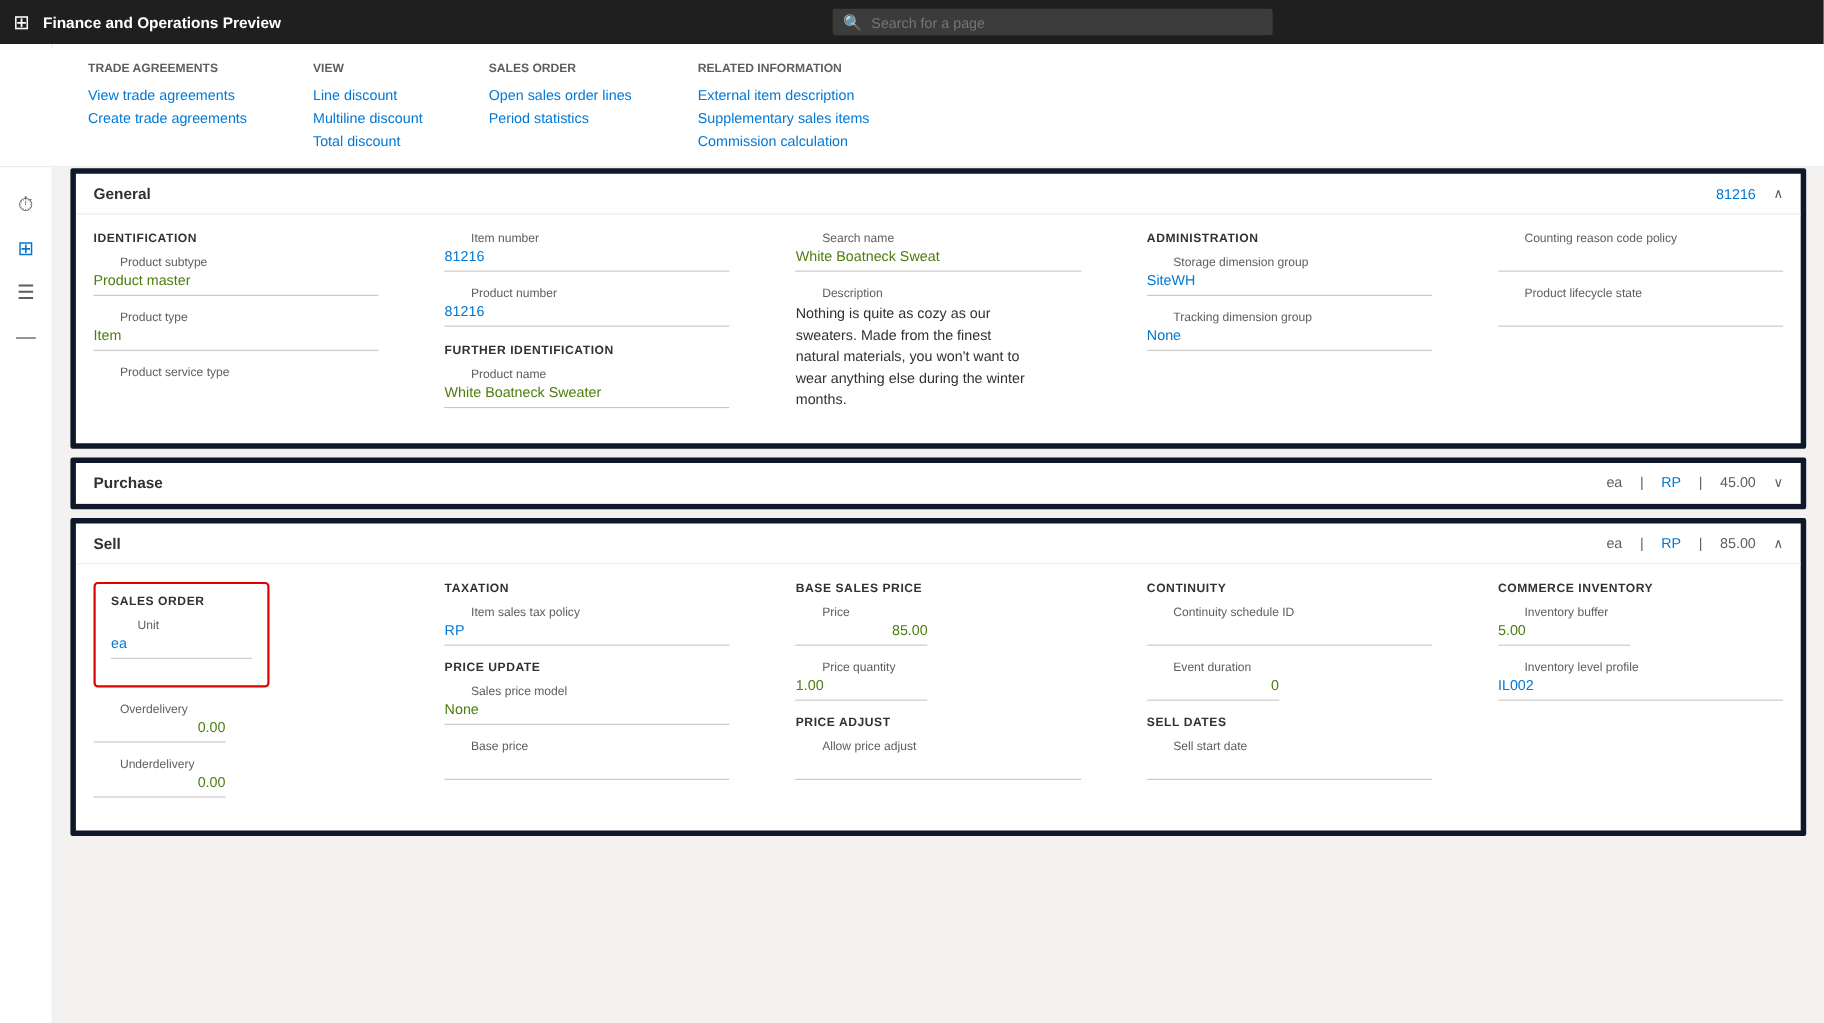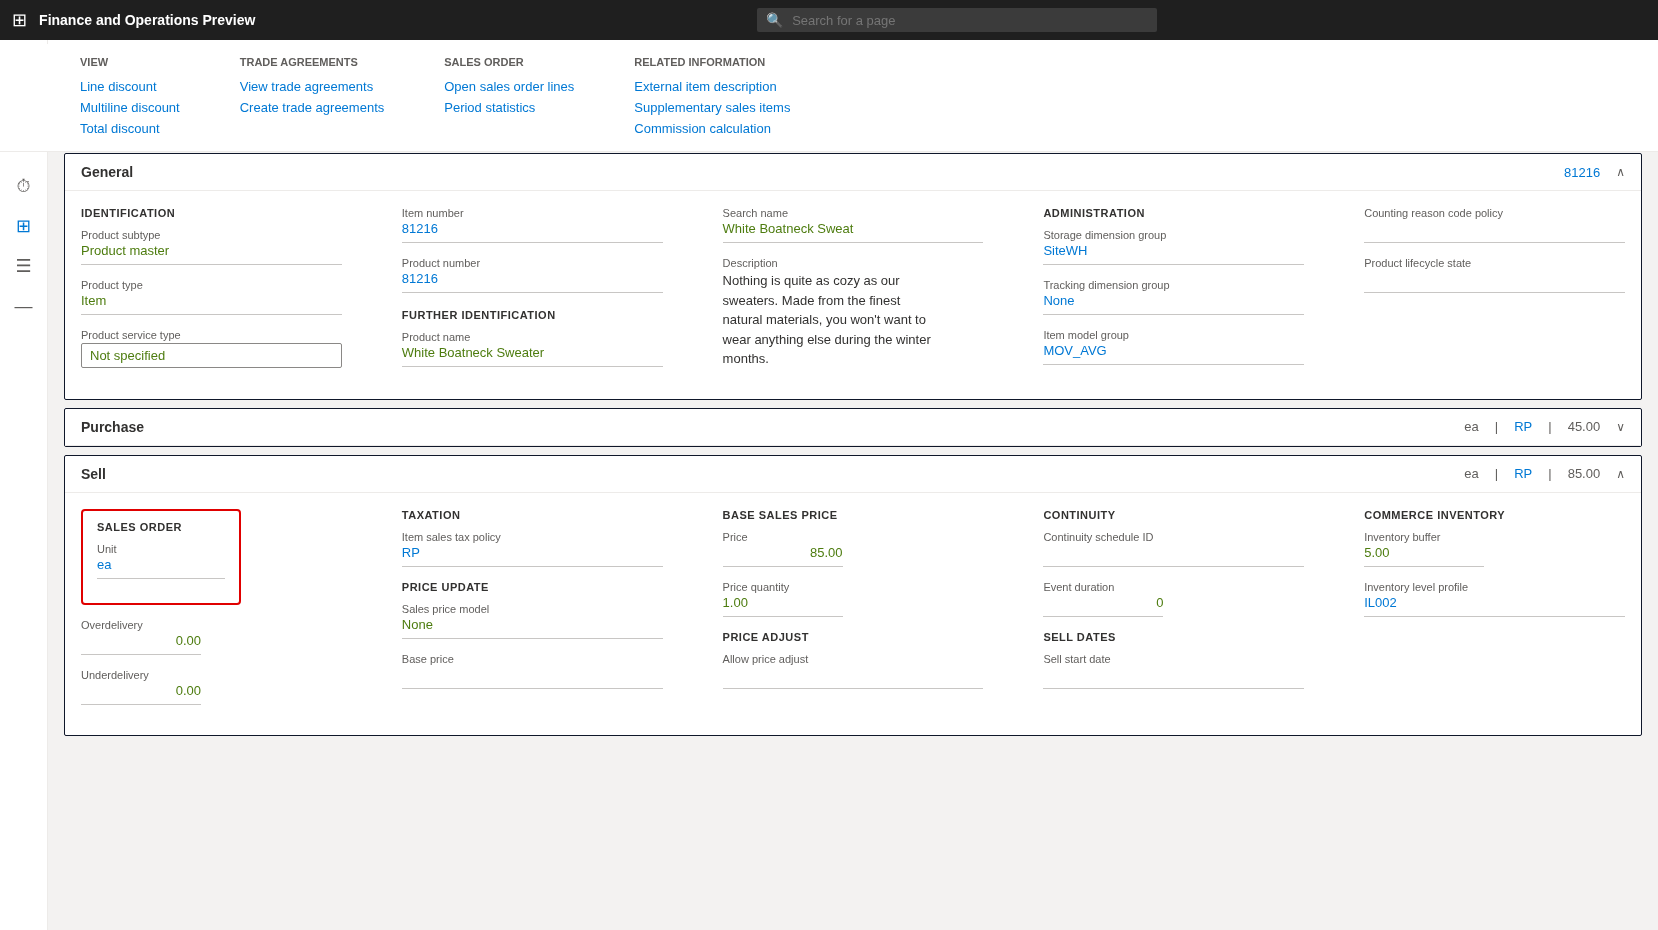--- a/index.html
+++ b/index.html
@@ -65,37 +65,37 @@
 
     
     .breadcrumb-row { display: flex; align-items: center; gap: 8px; margin-bottom: 4px; }
     .breadcrumb-text { color: #0078d4; font-size: 12px; cursor: pointer; }
     .filter-icon { color: #605e5c; font-size: 16px; cursor: pointer; }
 
     .page-title { font-size: 20px; font-weight: 600; margin-bottom: 12px; color: #323130; }
 
     
     .section-card {
-      background: #fff; border: 1px solid #0f172a; border-radius: 2px; margin-bottom: 8px;
+      background: #fff; border: 5px solid #0f172a; border-radius: 2px; margin-bottom: 8px;
     }
     .section-header {
       display: flex; align-items: center; justify-content: space-between;
       padding: 10px 16px; border-bottom: 1px solid #edebe9; cursor: pointer;
     }
     .section-title { font-size: 14px; font-weight: 600; color: #323130; }
     .section-header-right { display: flex; align-items: center; gap: 16px; color: #605e5c; font-size: 13px; }
     .section-header-link { color: #0078d4; font-size: 13px; }
     .chevron { font-size: 12px; color: #605e5c; cursor: pointer; }
 
     .section-body { padding: 16px; }
     .field-section-title {
       font-size: 11px; font-weight: 700; color: #323130; text-transform: uppercase;
       margin-bottom: 10px; letter-spacing: 0.5px;
     }
-    .field-label { font-size: 11px; color: #605e5c; margin-bottom: 2px; }
+    .field-label { font-size: 11px; color: #605e5c; margin-bottom: 2px; margin-left: 24px; }
     .field-value {
       font-size: 13px; color: #4d7c0f; border-bottom: 1px solid #c8c6c4;
       padding-bottom: 2px; min-width: 120px; min-height: 22px;
     }
     .field-value.link { color: #0078d4; cursor: pointer; }
     .field-value.input-like {
       background: #fff; border: 1px solid #8a8886; border-radius: 2px; padding: 4px 8px;
       min-width: 140px;
     }
     .field-item { margin-bottom: 14px; }
@@ -175,29 +175,29 @@
         <span>Setup</span>
       </button>
       <button class="action-btn">
         <span>Options</span>
       </button>
       <button class="action-btn">🔍</button>
     </div>
 
     <div class="dropdown-overlay">
       <div class="dropdown-section">
+        <div class="dropdown-section-title">Trade agreements</div>
+        <a class="dropdown-link">View trade agreements</a>
+        <a class="dropdown-link">Create trade agreements</a>
+      </div>
+      <div class="dropdown-section">
         <div class="dropdown-section-title">View</div>
         <a class="dropdown-link">Line discount</a>
         <a class="dropdown-link">Multiline discount</a>
         <a class="dropdown-link">Total discount</a>
-      </div>
-      <div class="dropdown-section">
-        <div class="dropdown-section-title">Trade agreements</div>
-        <a class="dropdown-link">View trade agreements</a>
-        <a class="dropdown-link">Create trade agreements</a>
       </div>
       <div class="dropdown-section">
         <div class="dropdown-section-title">Sales order</div>
         <a class="dropdown-link">Open sales order lines</a>
         <a class="dropdown-link">Period statistics</a>
       </div>
       <div class="dropdown-section">
         <div class="dropdown-section-title">Related information</div>
         <a class="dropdown-link">External item description</a>
         <a class="dropdown-link">Supplementary sales items</a>
@@ -229,21 +229,20 @@
               <div class="field-item">
                 <div class="field-label">Product subtype</div>
                 <div class="field-value">Product master</div>
               </div>
               <div class="field-item">
                 <div class="field-label">Product type</div>
                 <div class="field-value">Item</div>
               </div>
               <div class="field-item">
                 <div class="field-label">Product service type</div>
-                <div class="field-value input-like">Not specified</div>
               </div>
             </div>
 
             <div class="col">
               <div class="field-item">
                 <div class="field-label">Item number</div>
                 <div class="field-value link">81216</div>
               </div>
               <div class="field-item">
                 <div class="field-label">Product number</div>
@@ -271,24 +270,20 @@
 
             <div class="col">
               <div class="field-section-title">ADMINISTRATION</div>
               <div class="field-item">
                 <div class="field-label">Storage dimension group</div>
                 <div class="field-value link">SiteWH</div>
               </div>
               <div class="field-item">
                 <div class="field-label">Tracking dimension group</div>
                 <div class="field-value link">None</div>
-              </div>
-              <div class="field-item">
-                <div class="field-label">Item model group</div>
-                <div class="field-value link">MOV_AVG</div>
               </div>
             </div>
 
             <div class="col">
               <div class="field-item">
                 <div class="field-label">Counting reason code policy</div>
                 <div class="field-value"></div>
               </div>
               <div class="field-item">
                 <div class="field-label">Product lifecycle state</div>

